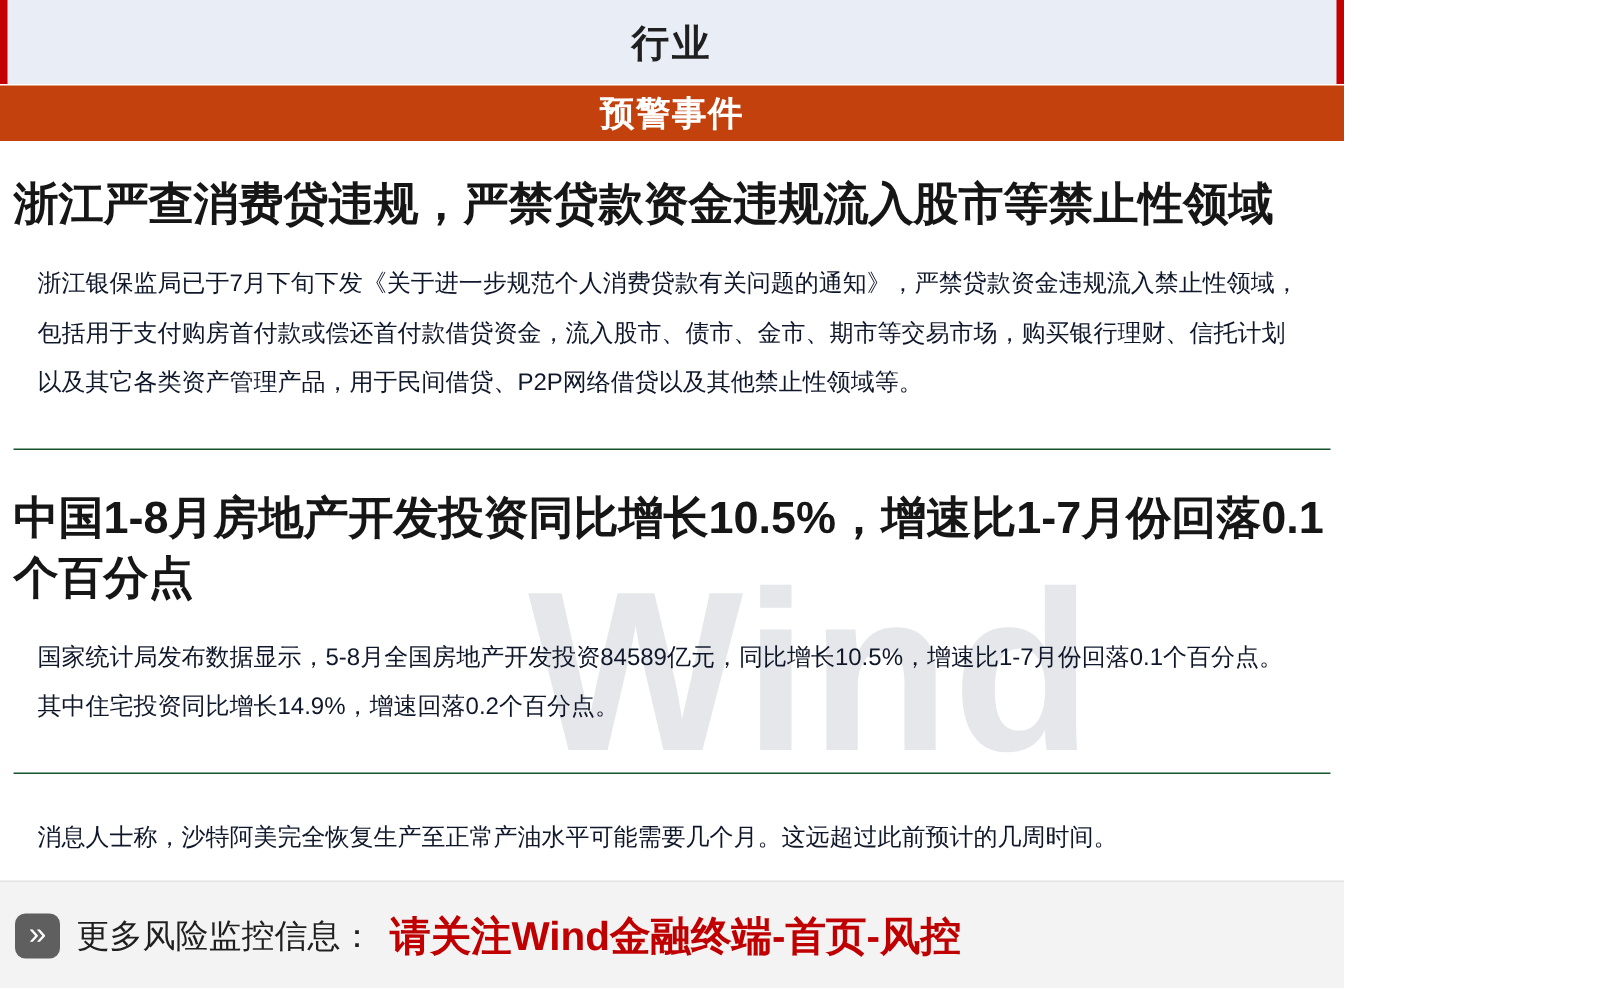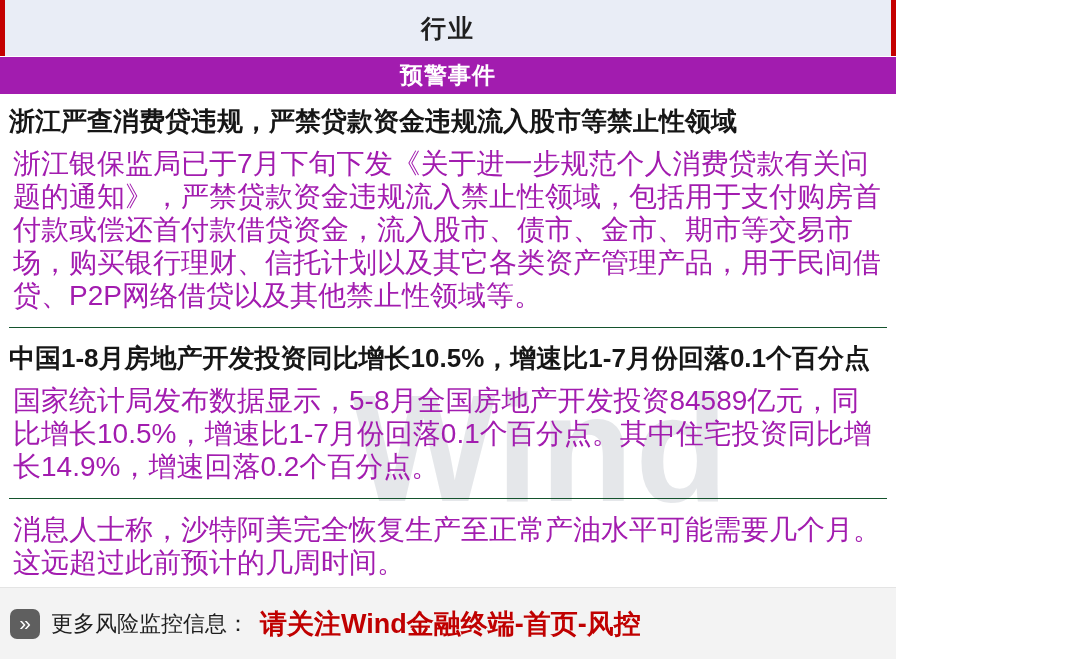--- a/index.html
+++ b/index.html
@@ -11,39 +11,39 @@
   
   .topbar{
     height:56px;background:#e9edf6;flex:0 0 auto;
     border-left:5px solid #c40000;border-right:5px solid #c40000;
     display:flex;align-items:center;justify-content:center;
     margin-bottom:1px;
   }
   .topbar .title{font-size:25px;font-weight:bold;color:#1f1f1f;letter-spacing:2px;}
   
   .banner{
-    height:37px;background:#a21caf;flex:0 0 auto;
+    height:37px;background:#c2410c;flex:0 0 auto;
     display:flex;align-items:center;justify-content:center;
   }
   .banner .label{color:#ffffff;font-size:23px;font-weight:bold;letter-spacing:1px;}
   
   .content{flex:1 1 auto;padding:0 9px;position:relative;overflow:hidden;}
   .watermark{
     position:absolute;left:352px;top:278px;z-index:0;
     font-size:152px;font-weight:bold;letter-spacing:2px;
     color:rgba(168,174,186,0.30);pointer-events:none;user-select:none;line-height:1;
   }
   article{position:relative;z-index:1;padding:10px 0 11px;}
   article + article{border-top:1px solid #14532d;}
   article:first-of-type{padding-top:7px;}
   .headline{
-    margin:0 0 6px 0;font-size:26px;line-height:40px;
+    margin:16px 0 6px 0;font-size:30px;line-height:40px;
     font-weight:bold;color:#161616;
   }
-  .body-text{margin:4px;font-size:28px;line-height:33px;color:#a21caf;}
+  .body-text{margin:16px;font-size:16px;line-height:33px;color:#0f172a;}
   
   .footer{
     height:71px;flex:0 0 auto;background:#f3f3f3;border-top:1px solid #e4e4e4;
     display:flex;align-items:center;padding:0 10px;gap:11px;
   }
   .more-btn{
     width:30px;height:30px;background:#5f5f5f;border:none;border-radius:7px;
     color:#ffffff;display:flex;align-items:center;justify-content:center;
     font-size:21px;line-height:1;padding:0 0 3px 0;cursor:pointer;flex:0 0 auto;
   }

